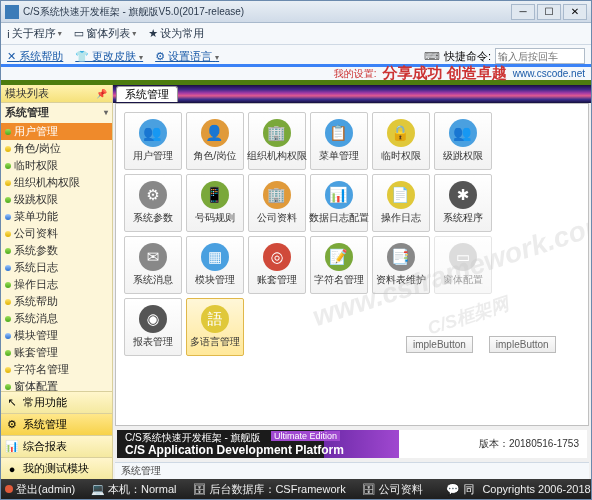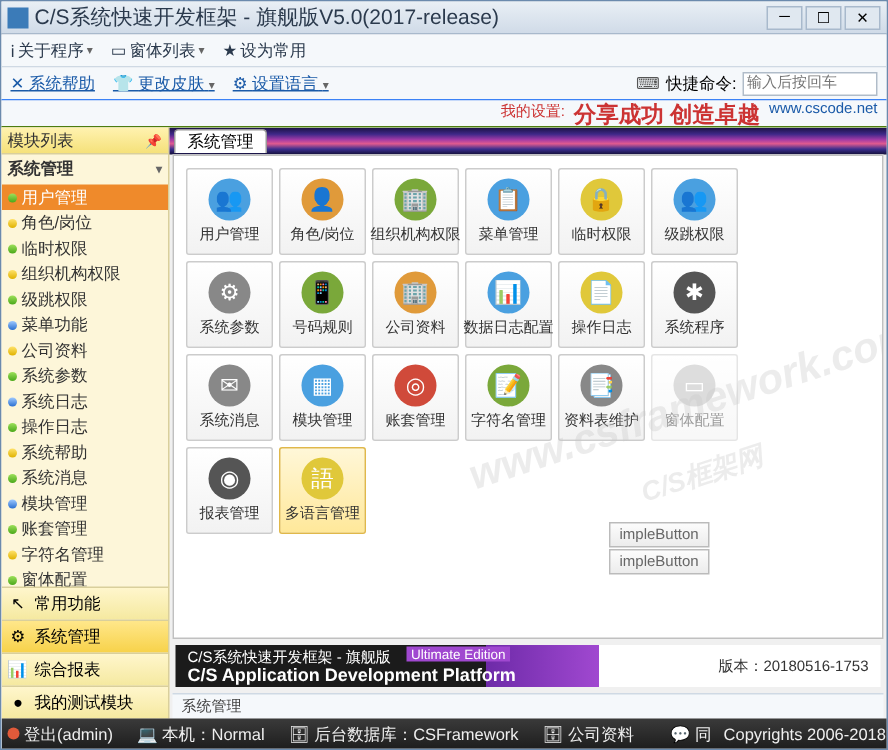--- a/index.html
+++ b/index.html
@@ -1,31 +1,31 @@
 <!DOCTYPE html>
 <html><head>
 <meta charset="utf-8">
 <style>
 * { margin: 0; padding: 0; box-sizing: border-box; font-family: "Microsoft YaHei", Arial, sans-serif; font-size: 11px; }
 body { width: 592px; height: 500px; background: #f0f0f0; overflow: hidden; }
 .window { width: 100%; height: 100%; display: flex; flex-direction: column; border: 1px solid #6b8aad; }
 .titlebar { height: 22px; background: linear-gradient(#e9eff5,#d0dbe8); border-bottom: 1px solid #a8b9cc; display: flex; align-items: center; padding: 0 4px; }
 .titlebar-icon { width: 14px; height: 14px; background: #3b7bb8; margin-right: 4px; }
-.titlebar-text { flex: 1; color: #2b3a4d; font-size: 14px; }
+.titlebar-text { flex: 1; color: #2b3a4d; font-size: 10px; }
 .win-btns { display: flex; gap: 2px; }
 .win-btn { width: 24px; height: 16px; background: #e0e8f0; border: 1px solid #a8b9cc; display: flex; align-items: center; justify-content: center; font-size: 10px; }
 .menubar { height: 22px; background: #f5f8fb; border-bottom: 1px solid #cfd9e4; display: flex; align-items: center; padding: 0 6px; gap: 12px; }
 .menu-item { color: #2b3a4d; display: flex; align-items: center; gap: 2px; }
 .drop { font-size: 8px; color: #666; }
-.linkbar { height: 22px; background: #f5f8fb; border-bottom: 1px solid #3b82f6; display: flex; align-items: center; justify-content: space-between; padding: 0 6px; }
+.linkbar { height: 22px; background: #f5f8fb; border-bottom: 3px solid #3b82f6; display: flex; align-items: flex-end; justify-content: space-between; padding: 0 6px; }
 .linkbar-left { display: flex; gap: 12px; }
 .link { color: #1a5aa8; text-decoration: underline; cursor: pointer; }
 .quicksearch { display: flex; align-items: center; gap: 4px; }
 .qs-input { width: 90px; height: 16px; border: 1px solid #b0bcc9; background: #fff; font-size: 10px; padding: 0 2px; }
-.brandrow { height: 18px; display: flex; justify-content: flex-end; align-items: flex-start; padding: 0 6px; gap: 6px; background: #f5f8fb; border-bottom: 1px solid #4d7c0f; }
+.brandrow { height: 18px; display: flex; justify-content: flex-end; align-items: center; padding: 0 6px; gap: 6px; background: #f5f8fb; border-bottom: 5px solid #4d7c0f; }
 .brand-set { color: #c33; font-size: 10px; }
 .brand-url { color: #1a5aa8; font-size: 10px; }
 .brand-slogan { color: #c33; font-weight: bold; font-size: 15px; }
 .body { flex: 1; display: flex; min-height: 0; }
 .sidebar { width: 112px; background: #fdf6d9; border-right: 1px solid #d9cf9c; display: flex; flex-direction: column; }
 .side-hdr { height: 18px; background: linear-gradient(#fff2b0,#f5e17a); border-bottom: 1px solid #d9cf9c; display: flex; align-items: center; padding: 0 4px; font-size: 11px; color: #333; }
 .side-hdr .pin { margin-left: auto; font-size: 9px; }
 .tree { flex: 1; overflow-y: auto; padding: 1px 0; }
 .tree-item { display: flex; align-items: center; padding: 1px 4px; gap: 3px; color: #333; font-size: 11px; white-space: nowrap; }
 .tree-item.active { background: #ef8a2b; color: #fff; }
@@ -39,21 +39,21 @@
 .main { flex: 1; display: flex; flex-direction: column; min-width: 0; }
 .tabbar { height: 18px; background: linear-gradient(180deg,#1a1042 0%,#402889 25%,#a23aa6 45%,#e05a8f 60%,#3b2e8e 80%,#14103a 100%); position: relative; }
 .tab { position: absolute; top: 1px; left: 3px; height: 16px; background: #fff; border: 1px solid #999; border-bottom: none; border-radius: 3px 3px 0 0; padding: 0 8px; display: flex; align-items: center; font-size: 10px; }
 .canvas { flex: 1; background: #fff; border: 1px solid #c0c0c0; margin: 0 2px; padding: 8px; overflow: hidden; position: relative; }
 .grid { display: flex; flex-wrap: wrap; gap: 4px; width: 380px; }
 .tile { width: 58px; height: 58px; border: 1px solid #ccc; background: linear-gradient(#fff,#f2f2f2); display: flex; flex-direction: column; align-items: center; justify-content: center; gap: 2px; border-radius: 2px; }
 .tile.sel { border: 1px solid #e0b84a; background: linear-gradient(#fff7d8,#ffe89a); }
 .tile.dis { opacity: 0.5; }
 .tile-ico { width: 28px; height: 28px; border-radius: 50%; display: flex; align-items: center; justify-content: center; font-size: 15px; color: #fff; }
 .tile-lbl { font-size: 10px; color: #333; text-align: center; white-space: nowrap; }
-.simplebtns { position: absolute; left: 290px; top: 244px; display: flex; gap: 1px; flex-direction: column; }
+.simplebtns { position: absolute; left: 290px; top: 232px; display: flex; gap: 16px; }
 .simplebtn { border: 1px solid #bbb; background: linear-gradient(#fcfcfc,#ececec); padding: 2px 6px; font-size: 10px; color: #666; }
 .banner { height: 28px; margin: 4px; background: linear-gradient(90deg,#1b1b1b 0%,#1b1b1b 44%,#6d2aa8 44%,#a048d0 60%,#fff 60%); display: flex; align-items: center; padding: 0 6px; position: relative; }
 .banner-cn { color: #fff; font-size: 10px; position: absolute; top: 1px; left: 8px; }
 .banner-en { color: #fff; font-size: 12px; font-weight: bold; position: absolute; bottom: 1px; left: 8px; }
 .banner-ed { color: #fff; font-size: 9px; position: absolute; top: 1px; left: 154px; background: #a048d0; padding: 0 3px; }
 .banner-ver { position: absolute; right: 8px; font-size: 10px; color: #333; }
 .crumb { height: 17px; background: #f5f8fb; border-top: 1px solid #cfd9e4; padding: 0 6px; display: flex; align-items: center; font-size: 10px; color: #444; margin: 0 2px; }
 .status { height: 20px; background: linear-gradient(#3a3a3a,#1e1e1e); display: flex; align-items: center; padding: 0 4px; gap: 8px; color: #eee; font-size: 10px; overflow: hidden; }
 .st-item { display: flex; align-items: center; gap: 3px; white-space: nowrap; }
 .st-dot { width: 8px; height: 8px; border-radius: 50%; }

